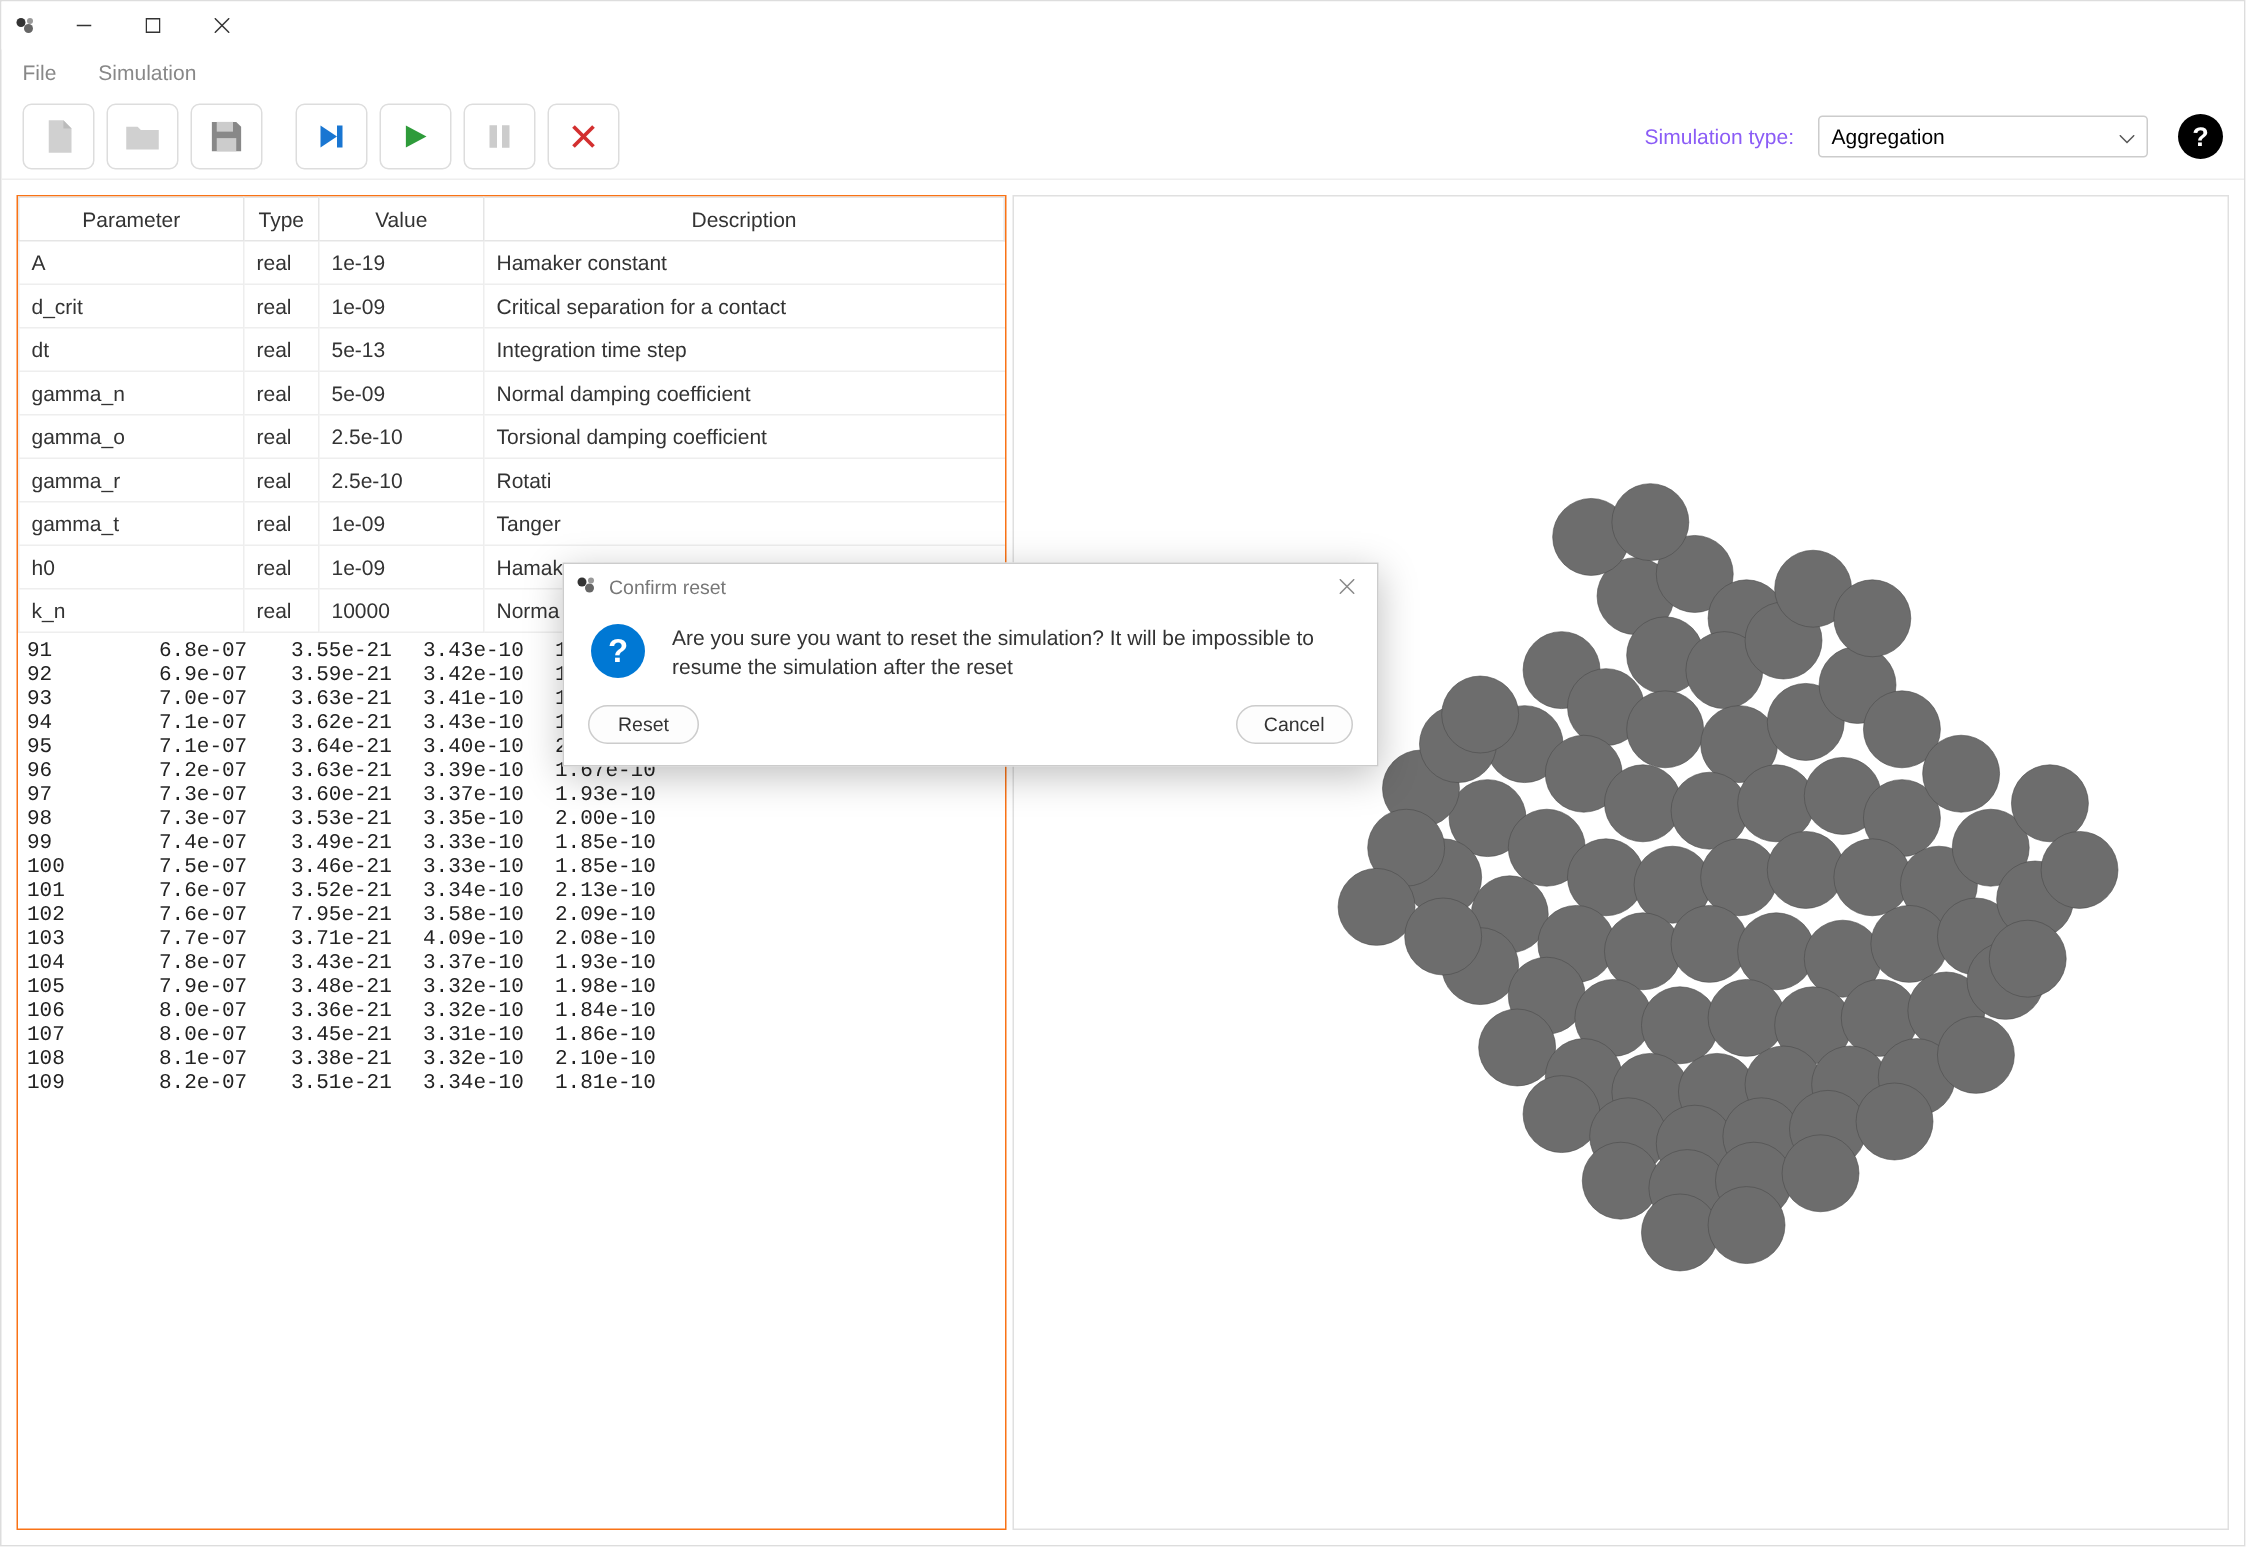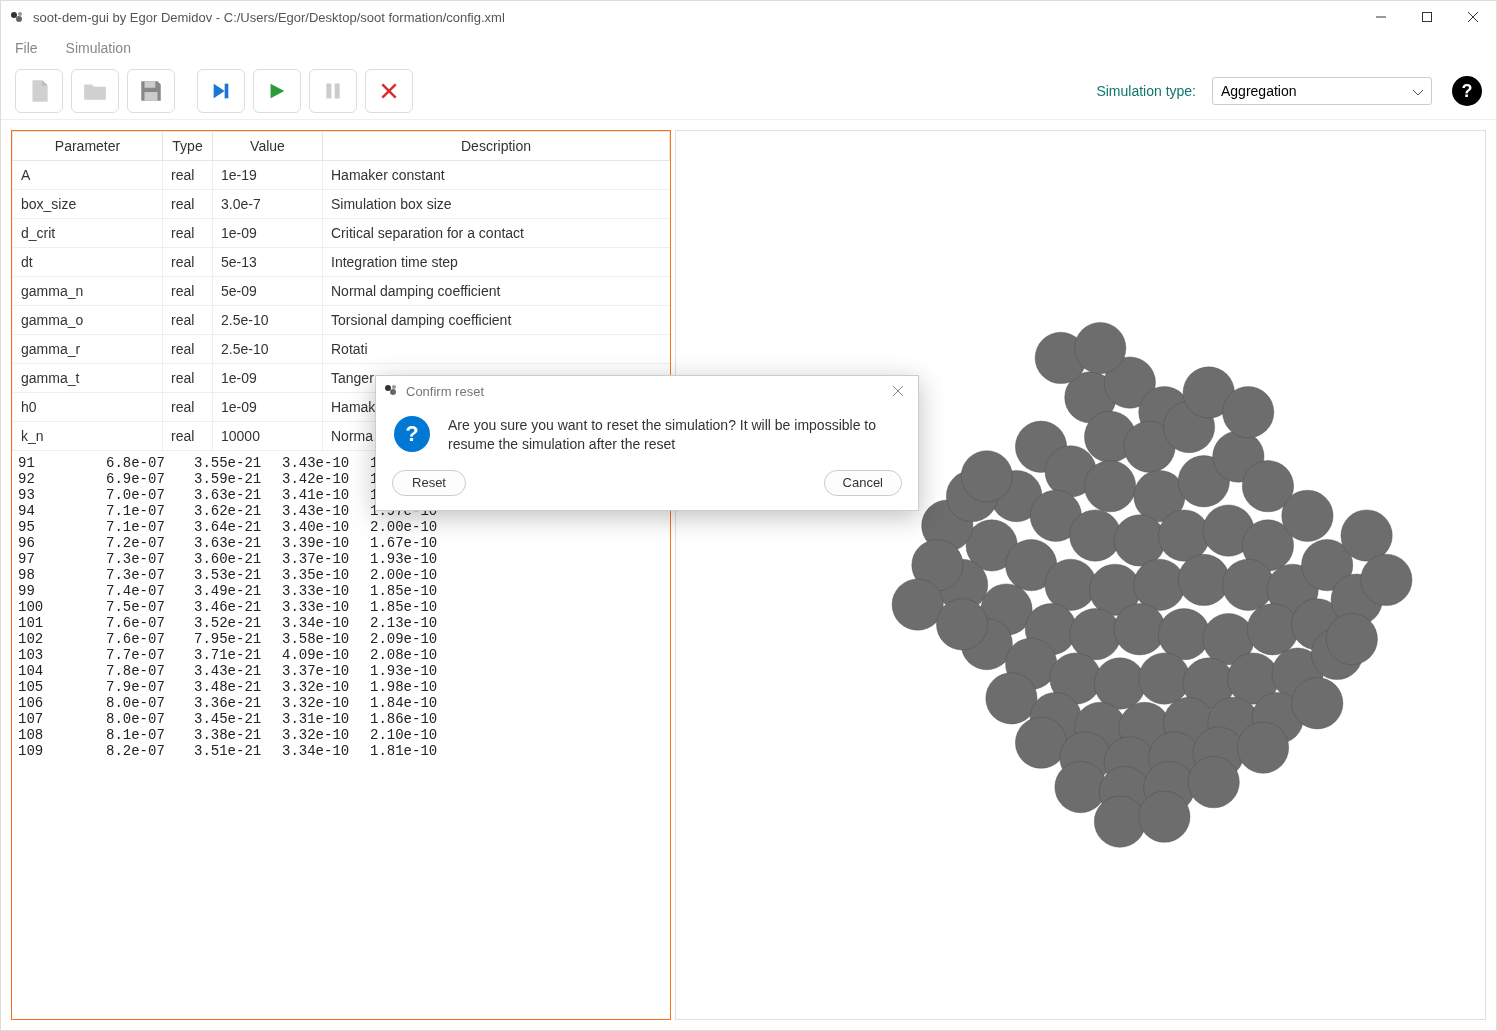--- a/index.html
+++ b/index.html
@@ -56,21 +56,21 @@
 }
 .tool-btn {
   width: 48px; height: 44px;
   border: 1px solid #ddd;
   border-radius: 6px;
   display: flex; align-items: center; justify-content: center;
   background: #fff;
 }
 .tool-sep { width: 6px; }
 .toolbar .spacer { flex: 1; }
-.sim-type-label { margin-right: 8px; color: #0f766e; }
+.sim-type-label { margin-right: 8px; color: #8b5cf6; }
 .sim-type-select {
   width: 220px; height: 28px;
   border: 1px solid #ccc;
   display: flex; align-items: center; justify-content: space-between;
   padding: 0 8px; border-radius: 3px;
   background: #fff;
   gap: 48px;
 }
 .help-btn {
   width: 30px; height: 30px; margin-left: 12px;
@@ -191,21 +191,20 @@
 <div class="window">
 
   <div class="titlebar">
     <span class="app-icon">
       <svg width="14" height="14" viewBox="0 0 14 14">
           <circle cx="4" cy="5" r="3" fill="#333"></circle>
           <circle cx="9" cy="9" r="3" fill="#666"></circle>
           <circle cx="10" cy="4" r="2" fill="#999"></circle>
         </svg>
     </span>
-    <span class="title">soot-dem-gui by Egor Demidov - C:/Users/Egor/Desktop/soot formation/config.xml</span>
     <div class="win-controls">
       <div class="win-btn">
           <svg width="10" height="10">
             <line x1="0" y1="5" x2="10" y2="5" stroke="#333"></line>
           </svg>
         </div>
       <div class="win-btn">
           <svg width="10" height="10">
             <rect x="0.5" y="0.5" width="9" height="9" fill="none" stroke="#333"></rect>
           </svg>
@@ -288,26 +287,20 @@
             <th style="width:110px">Value</th>
             <th>Description</th>
           </tr>
         </thead>
         <tbody id="param-tbody">
             <tr>
               <td>A</td>
               <td>real</td>
               <td>1e-19</td>
               <td class="desc">Hamaker constant</td>
-            </tr>
-            <tr>
-              <td>box_size</td>
-              <td>real</td>
-              <td>3.0e-7</td>
-              <td class="desc">Simulation box size</td>
             </tr>
             <tr>
               <td>d_crit</td>
               <td>real</td>
               <td>1e-09</td>
               <td class="desc">Critical separation for a contact</td>
             </tr>
             <tr>
               <td>dt</td>
               <td>real</td>

